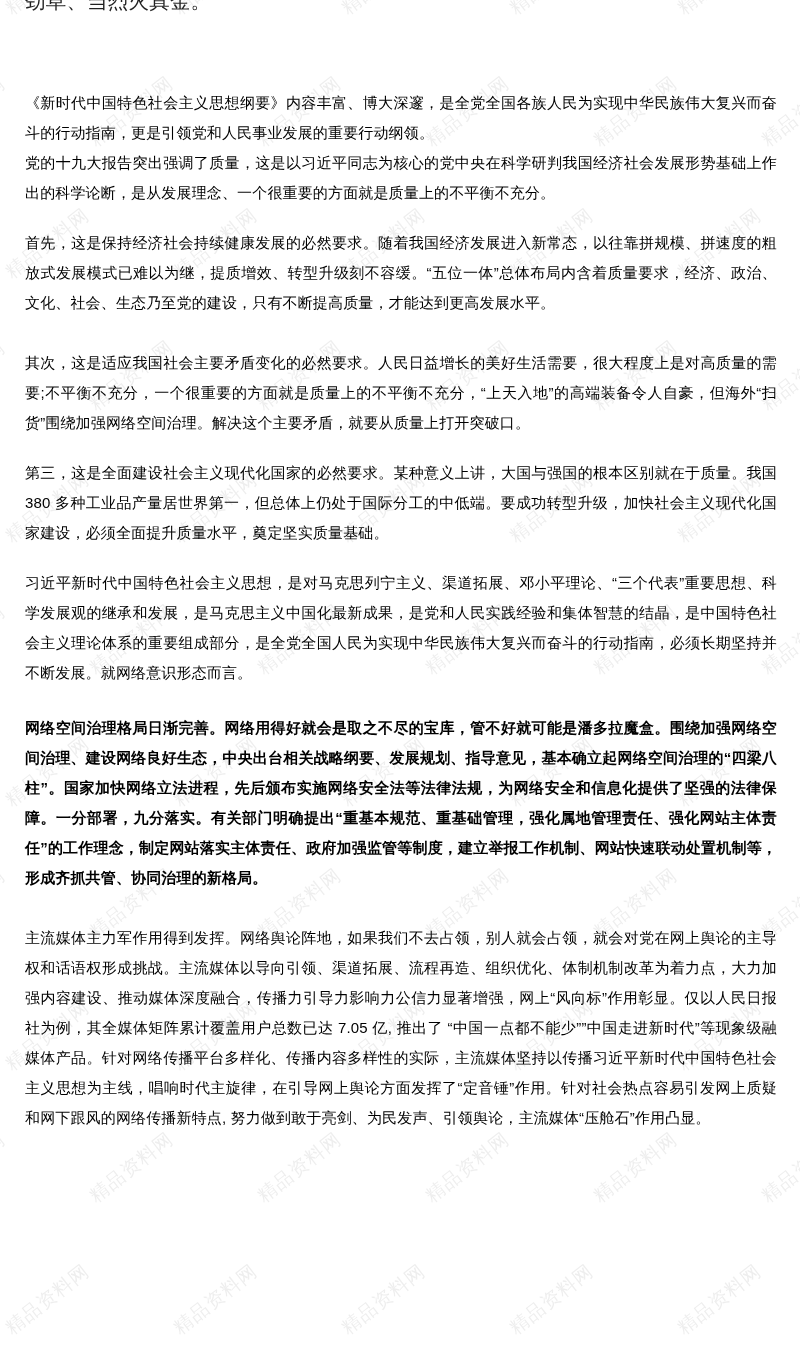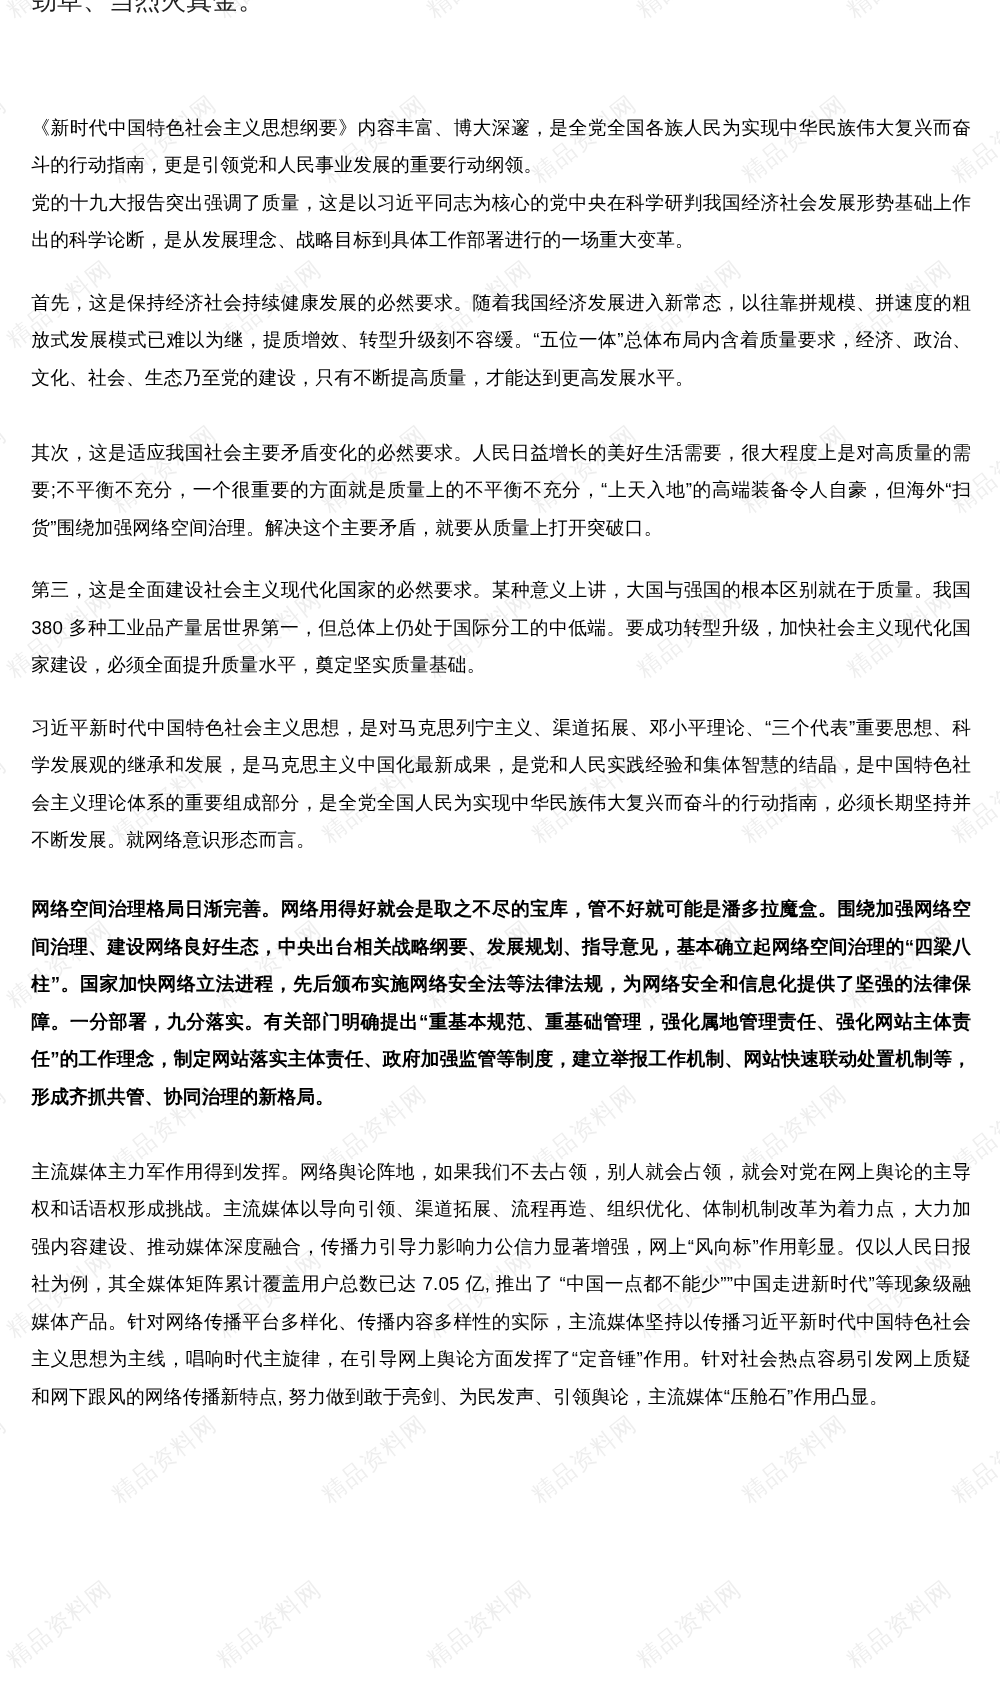--- a/index.html
+++ b/index.html
@@ -149,21 +149,21 @@
       <span class="watermark" style="left: 672px; top: 1320px;">精品资料网</span>
     </div>
 
   <div id="text-layer">
 
     <div class="clipped-line">
       <span class="ghost">劲草、当烈火真金。</span>
     </div>
 
     <p class="para lastline-left" style="top: 88px;">《新时代中国特色社会主义思想纲要》内容丰富、博大深邃，是全党全国各族人民为实现中华民族伟大复兴而奋斗的行动指南，更是引领党和人民事业发展的重要行动纲领。</p>
-    <p class="para lastline-left" style="top: 148px;">党的十九大报告突出强调了质量，这是以习近平同志为核心的党中央在科学研判我国经济社会发展形势基础上作出的科学论断，是从发展理念、战略目标到具体工作部署进行的一场重大变革。</p>
+    <p class="para lastline-left" style="top: 148px;">党的十九大报告突出强调了质量，这是以习近平同志为核心的党中央在科学研判我国经济社会发展形势基础上作出的科学论断，是从发展理念、一个很重要的方面就是质量上的不平衡不充分。</p>
     <p class="para lastline-left" style="top: 228px;">首先，这是保持经济社会持续健康发展的必然要求。随着我国经济发展进入新常态，以往靠拼规模、拼速度的粗放式发展模式已难以为继，提质增效、转型升级刻不容缓。“五位一体”总体布局内含着质量要求，经济、政治、文化、社会、生态乃至党的建设，只有不断提高质量，才能达到更高发展水平。</p>
     <p class="para lastline-left" style="top: 348px;">其次，这是适应我国社会主要矛盾变化的必然要求。人民日益增长的美好生活需要，很大程度上是对高质量的需要;不平衡不充分，一个很重要的方面就是质量上的不平衡不充分，“上天入地”的高端装备令人自豪，但海外“扫货”围绕加强网络空间治理。解决这个主要矛盾，就要从质量上打开突破口。</p>
     <p class="para lastline-left" style="top: 458px;">第三，这是全面建设社会主义现代化国家的必然要求。某种意义上讲，大国与强国的根本区别就在于质量。我国 380 多种工业品产量居世界第一，但总体上仍处于国际分工的中低端。要成功转型升级，加快社会主义现代化国家建设，必须全面提升质量水平，奠定坚实质量基础。</p>
     <p class="para lastline-left" style="top: 568px;">习近平新时代中国特色社会主义思想，是对马克思列宁主义、渠道拓展、邓小平理论、“三个代表”重要思想、科学发展观的继承和发展，是马克思主义中国化最新成果，是党和人民实践经验和集体智慧的结晶，是中国特色社会主义理论体系的重要组成部分，是全党全国人民为实现中华民族伟大复兴而奋斗的行动指南，必须长期坚持并不断发展。就网络意识形态而言。</p>
     <p class="para lastline-left" style="top: 713px; font-weight: bold;">网络空间治理格局日渐完善。网络用得好就会是取之不尽的宝库，管不好就可能是潘多拉魔盒。围绕加强网络空间治理、建设网络良好生态，中央出台相关战略纲要、发展规划、指导意见，基本确立起网络空间治理的“四梁八柱”。国家加快网络立法进程，先后颁布实施网络安全法等法律法规，为网络安全和信息化提供了坚强的法律保障。一分部署，九分落实。有关部门明确提出“重基本规范、重基础管理，强化属地管理责任、强化网站主体责任”的工作理念，制定网站落实主体责任、政府加强监管等制度，建立举报工作机制、网站快速联动处置机制等，形成齐抓共管、协同治理的新格局。</p>
     <p class="para lastline-left" style="top: 923px;">主流媒体主力军作用得到发挥。网络舆论阵地，如果我们不去占领，别人就会占领，就会对党在网上舆论的主导权和话语权形成挑战。主流媒体以导向引领、渠道拓展、流程再造、组织优化、体制机制改革为着力点，大力加强内容建设、推动媒体深度融合，传播力引导力影响力公信力显著增强，网上“风向标”作用彰显。仅以人民日报社为例，其全媒体矩阵累计覆盖用户总数已达 7.05 亿, 推出了 “中国一点都不能少””中国走进新时代”等现象级融媒体产品。针对网络传播平台多样化、传播内容多样性的实际，主流媒体坚持以传播习近平新时代中国特色社会主义思想为主线，唱响时代主旋律，在引导网上舆论方面发挥了“定音锤”作用。针对社会热点容易引发网上质疑和网下跟风的网络传播新特点, 努力做到敢于亮剑、为民发声、引领舆论，主流媒体“压舱石”作用凸显。</p>
 
   </div>
 </div>
 

